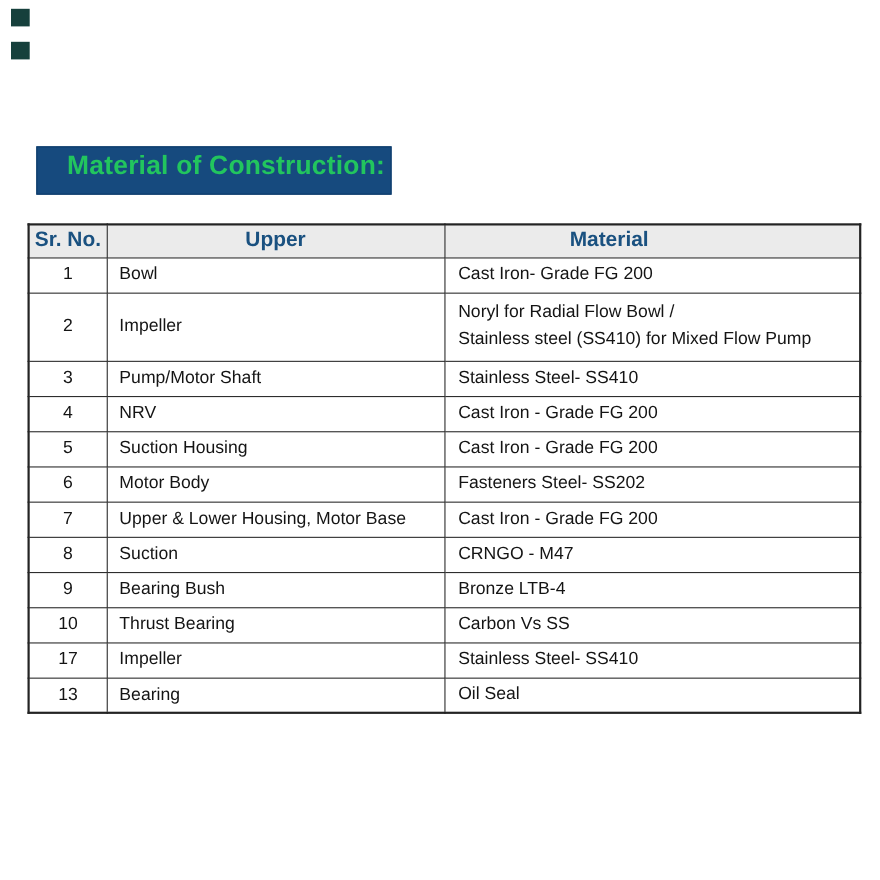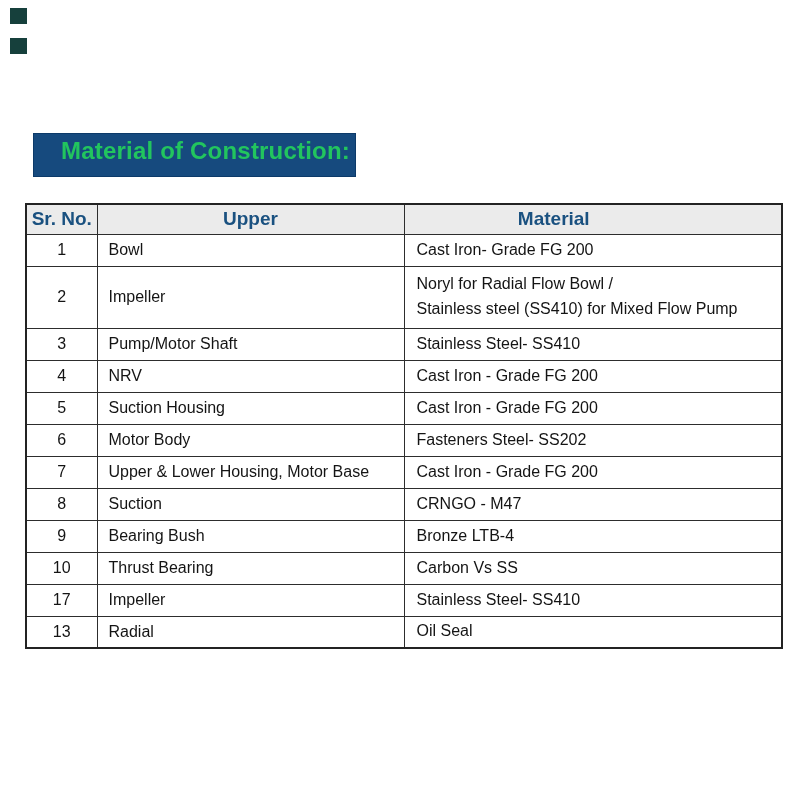--- a/index.html
+++ b/index.html
@@ -154,17 +154,17 @@
       <td class="part">Thrust Bearing</td>
       <td class="mat">Carbon Vs SS</td>
     </tr>
     <tr>
       <td class="sr">17</td>
       <td class="part">Impeller</td>
       <td class="mat">Stainless Steel- SS410</td>
     </tr>
     <tr>
       <td class="sr">13</td>
-      <td class="part">Radial</td>
+      <td class="part">Bearing</td>
       <td class="mat">Oil Seal</td>
     </tr>
   </tbody>
 </table>
 
 </body></html>

